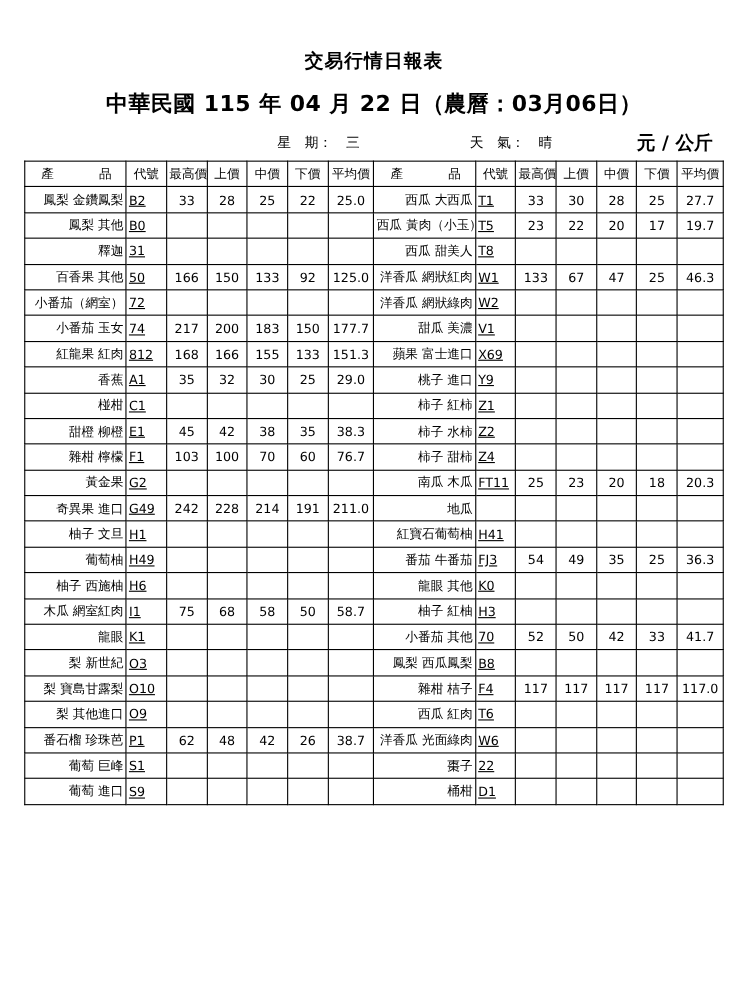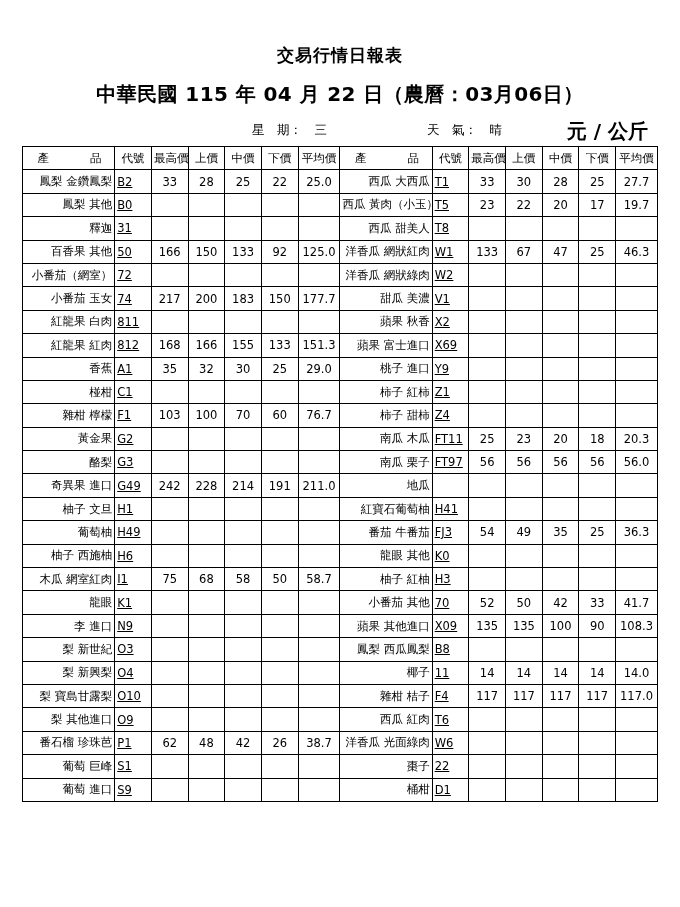--- a/index.html
+++ b/index.html
@@ -53,21 +53,21 @@
     position: absolute;
     left: 385px;
     top: 2px;
     white-space: pre;
     margin-left: 20px;
   }
   .meta-unit {
     position: absolute;
     right: 10px;
     top: -2px;
-    font-size: 20px;
+    font-size: 17px;
     font-weight: bold;
     white-space: pre;
   }
   table.grid {
     border-collapse: collapse;
     width: 636px;
     margin-top: 4px;
     table-layout: fixed;
   }
   table.grid td, table.grid th {
@@ -249,36 +249,20 @@
           <td class="num">177.7</td>
           <td class="name">甜瓜 美濃</td>
           <td class="code">V1</td>
           <td class="num"></td>
           <td class="num"></td>
           <td class="num"></td>
           <td class="num"></td>
           <td class="num"></td>
         </tr>
         <tr>
-          <td class="name">紅龍果 白肉</td>
-          <td class="code">811</td>
-          <td class="num"></td>
-          <td class="num"></td>
-          <td class="num"></td>
-          <td class="num"></td>
-          <td class="num"></td>
-          <td class="name">蘋果 秋香</td>
-          <td class="code">X2</td>
-          <td class="num"></td>
-          <td class="num"></td>
-          <td class="num"></td>
-          <td class="num"></td>
-          <td class="num"></td>
-        </tr>
-        <tr>
           <td class="name">紅龍果 紅肉</td>
           <td class="code">812</td>
           <td class="num">168</td>
           <td class="num">166</td>
           <td class="num">155</td>
           <td class="num">133</td>
           <td class="num">151.3</td>
           <td class="name">蘋果 富士進口</td>
           <td class="code">X69</td>
           <td class="num"></td>
@@ -313,20 +297,36 @@
           <td class="num"></td>
           <td class="name">柿子 紅柿</td>
           <td class="code">Z1</td>
           <td class="num"></td>
           <td class="num"></td>
           <td class="num"></td>
           <td class="num"></td>
           <td class="num"></td>
         </tr>
         <tr>
+          <td class="name">甜橙 柳橙</td>
+          <td class="code">E1</td>
+          <td class="num">45</td>
+          <td class="num">42</td>
+          <td class="num">38</td>
+          <td class="num">35</td>
+          <td class="num">38.3</td>
+          <td class="name">柿子 水柿</td>
+          <td class="code">Z2</td>
+          <td class="num"></td>
+          <td class="num"></td>
+          <td class="num"></td>
+          <td class="num"></td>
+          <td class="num"></td>
+        </tr>
+        <tr>
           <td class="name">雜柑 檸檬</td>
           <td class="code">F1</td>
           <td class="num">103</td>
           <td class="num">100</td>
           <td class="num">70</td>
           <td class="num">60</td>
           <td class="num">76.7</td>
           <td class="name">柿子 甜柿</td>
           <td class="code">Z4</td>
           <td class="num"></td>
@@ -345,36 +345,20 @@
           <td class="num"></td>
           <td class="name">南瓜 木瓜</td>
           <td class="code">FT11</td>
           <td class="num">25</td>
           <td class="num">23</td>
           <td class="num">20</td>
           <td class="num">18</td>
           <td class="num">20.3</td>
         </tr>
         <tr>
-          <td class="name">酪梨</td>
-          <td class="code">G3</td>
-          <td class="num"></td>
-          <td class="num"></td>
-          <td class="num"></td>
-          <td class="num"></td>
-          <td class="num"></td>
-          <td class="name">南瓜 栗子</td>
-          <td class="code">FT97</td>
-          <td class="num">56</td>
-          <td class="num">56</td>
-          <td class="num">56</td>
-          <td class="num">56</td>
-          <td class="num">56.0</td>
-        </tr>
-        <tr>
           <td class="name">奇異果 進口</td>
           <td class="code">G49</td>
           <td class="num">242</td>
           <td class="num">228</td>
           <td class="num">214</td>
           <td class="num">191</td>
           <td class="num">211.0</td>
           <td class="name">地瓜</td>
           <td class="code"></td>
           <td class="num"></td>
@@ -457,66 +441,34 @@
           <td class="num"></td>
           <td class="name">小番茄 其他</td>
           <td class="code">70</td>
           <td class="num">52</td>
           <td class="num">50</td>
           <td class="num">42</td>
           <td class="num">33</td>
           <td class="num">41.7</td>
         </tr>
         <tr>
-          <td class="name">李 進口</td>
-          <td class="code">N9</td>
-          <td class="num"></td>
-          <td class="num"></td>
-          <td class="num"></td>
-          <td class="num"></td>
-          <td class="num"></td>
-          <td class="name">蘋果 其他進口</td>
-          <td class="code">X09</td>
-          <td class="num">135</td>
-          <td class="num">135</td>
-          <td class="num">100</td>
-          <td class="num">90</td>
-          <td class="num">108.3</td>
-        </tr>
-        <tr>
           <td class="name">梨 新世紀</td>
           <td class="code">O3</td>
           <td class="num"></td>
           <td class="num"></td>
           <td class="num"></td>
           <td class="num"></td>
           <td class="num"></td>
           <td class="name">鳳梨 西瓜鳳梨</td>
           <td class="code">B8</td>
           <td class="num"></td>
           <td class="num"></td>
           <td class="num"></td>
           <td class="num"></td>
           <td class="num"></td>
-        </tr>
-        <tr>
-          <td class="name">梨 新興梨</td>
-          <td class="code">O4</td>
-          <td class="num"></td>
-          <td class="num"></td>
-          <td class="num"></td>
-          <td class="num"></td>
-          <td class="num"></td>
-          <td class="name">椰子</td>
-          <td class="code">11</td>
-          <td class="num">14</td>
-          <td class="num">14</td>
-          <td class="num">14</td>
-          <td class="num">14</td>
-          <td class="num">14.0</td>
         </tr>
         <tr>
           <td class="name">梨 寶島甘露梨</td>
           <td class="code">O10</td>
           <td class="num"></td>
           <td class="num"></td>
           <td class="num"></td>
           <td class="num"></td>
           <td class="num"></td>
           <td class="name">雜柑 桔子</td>

